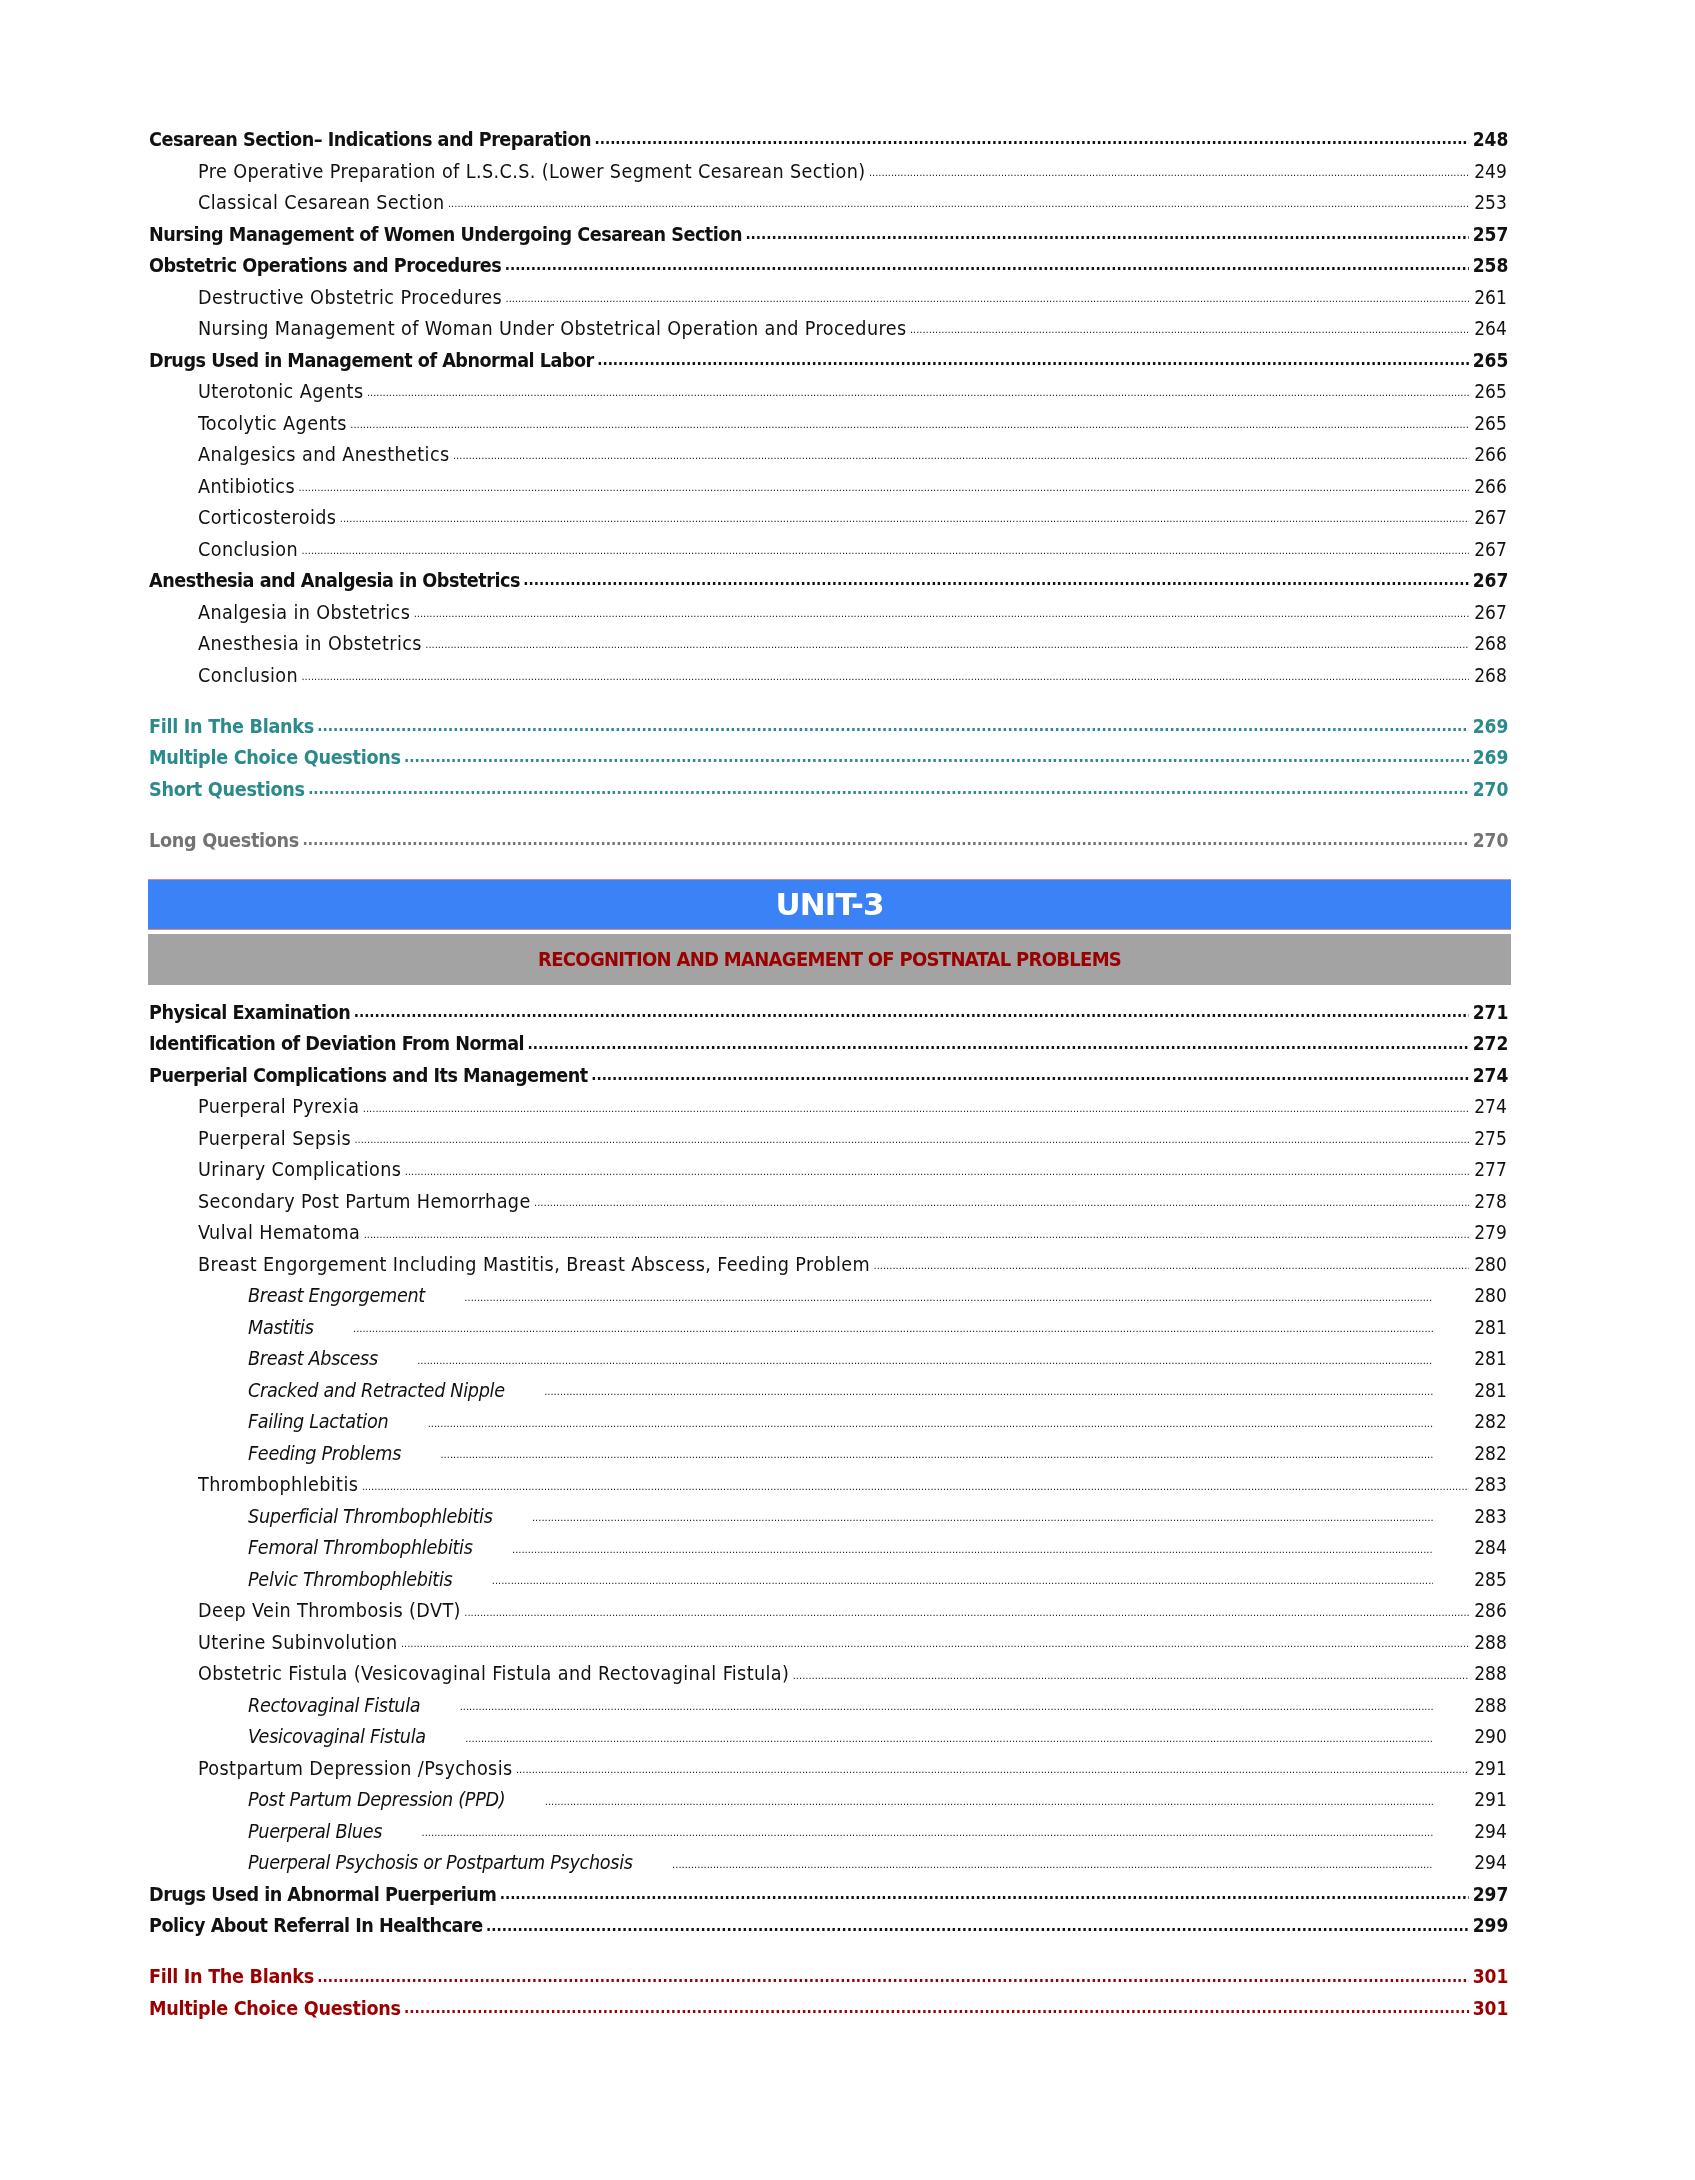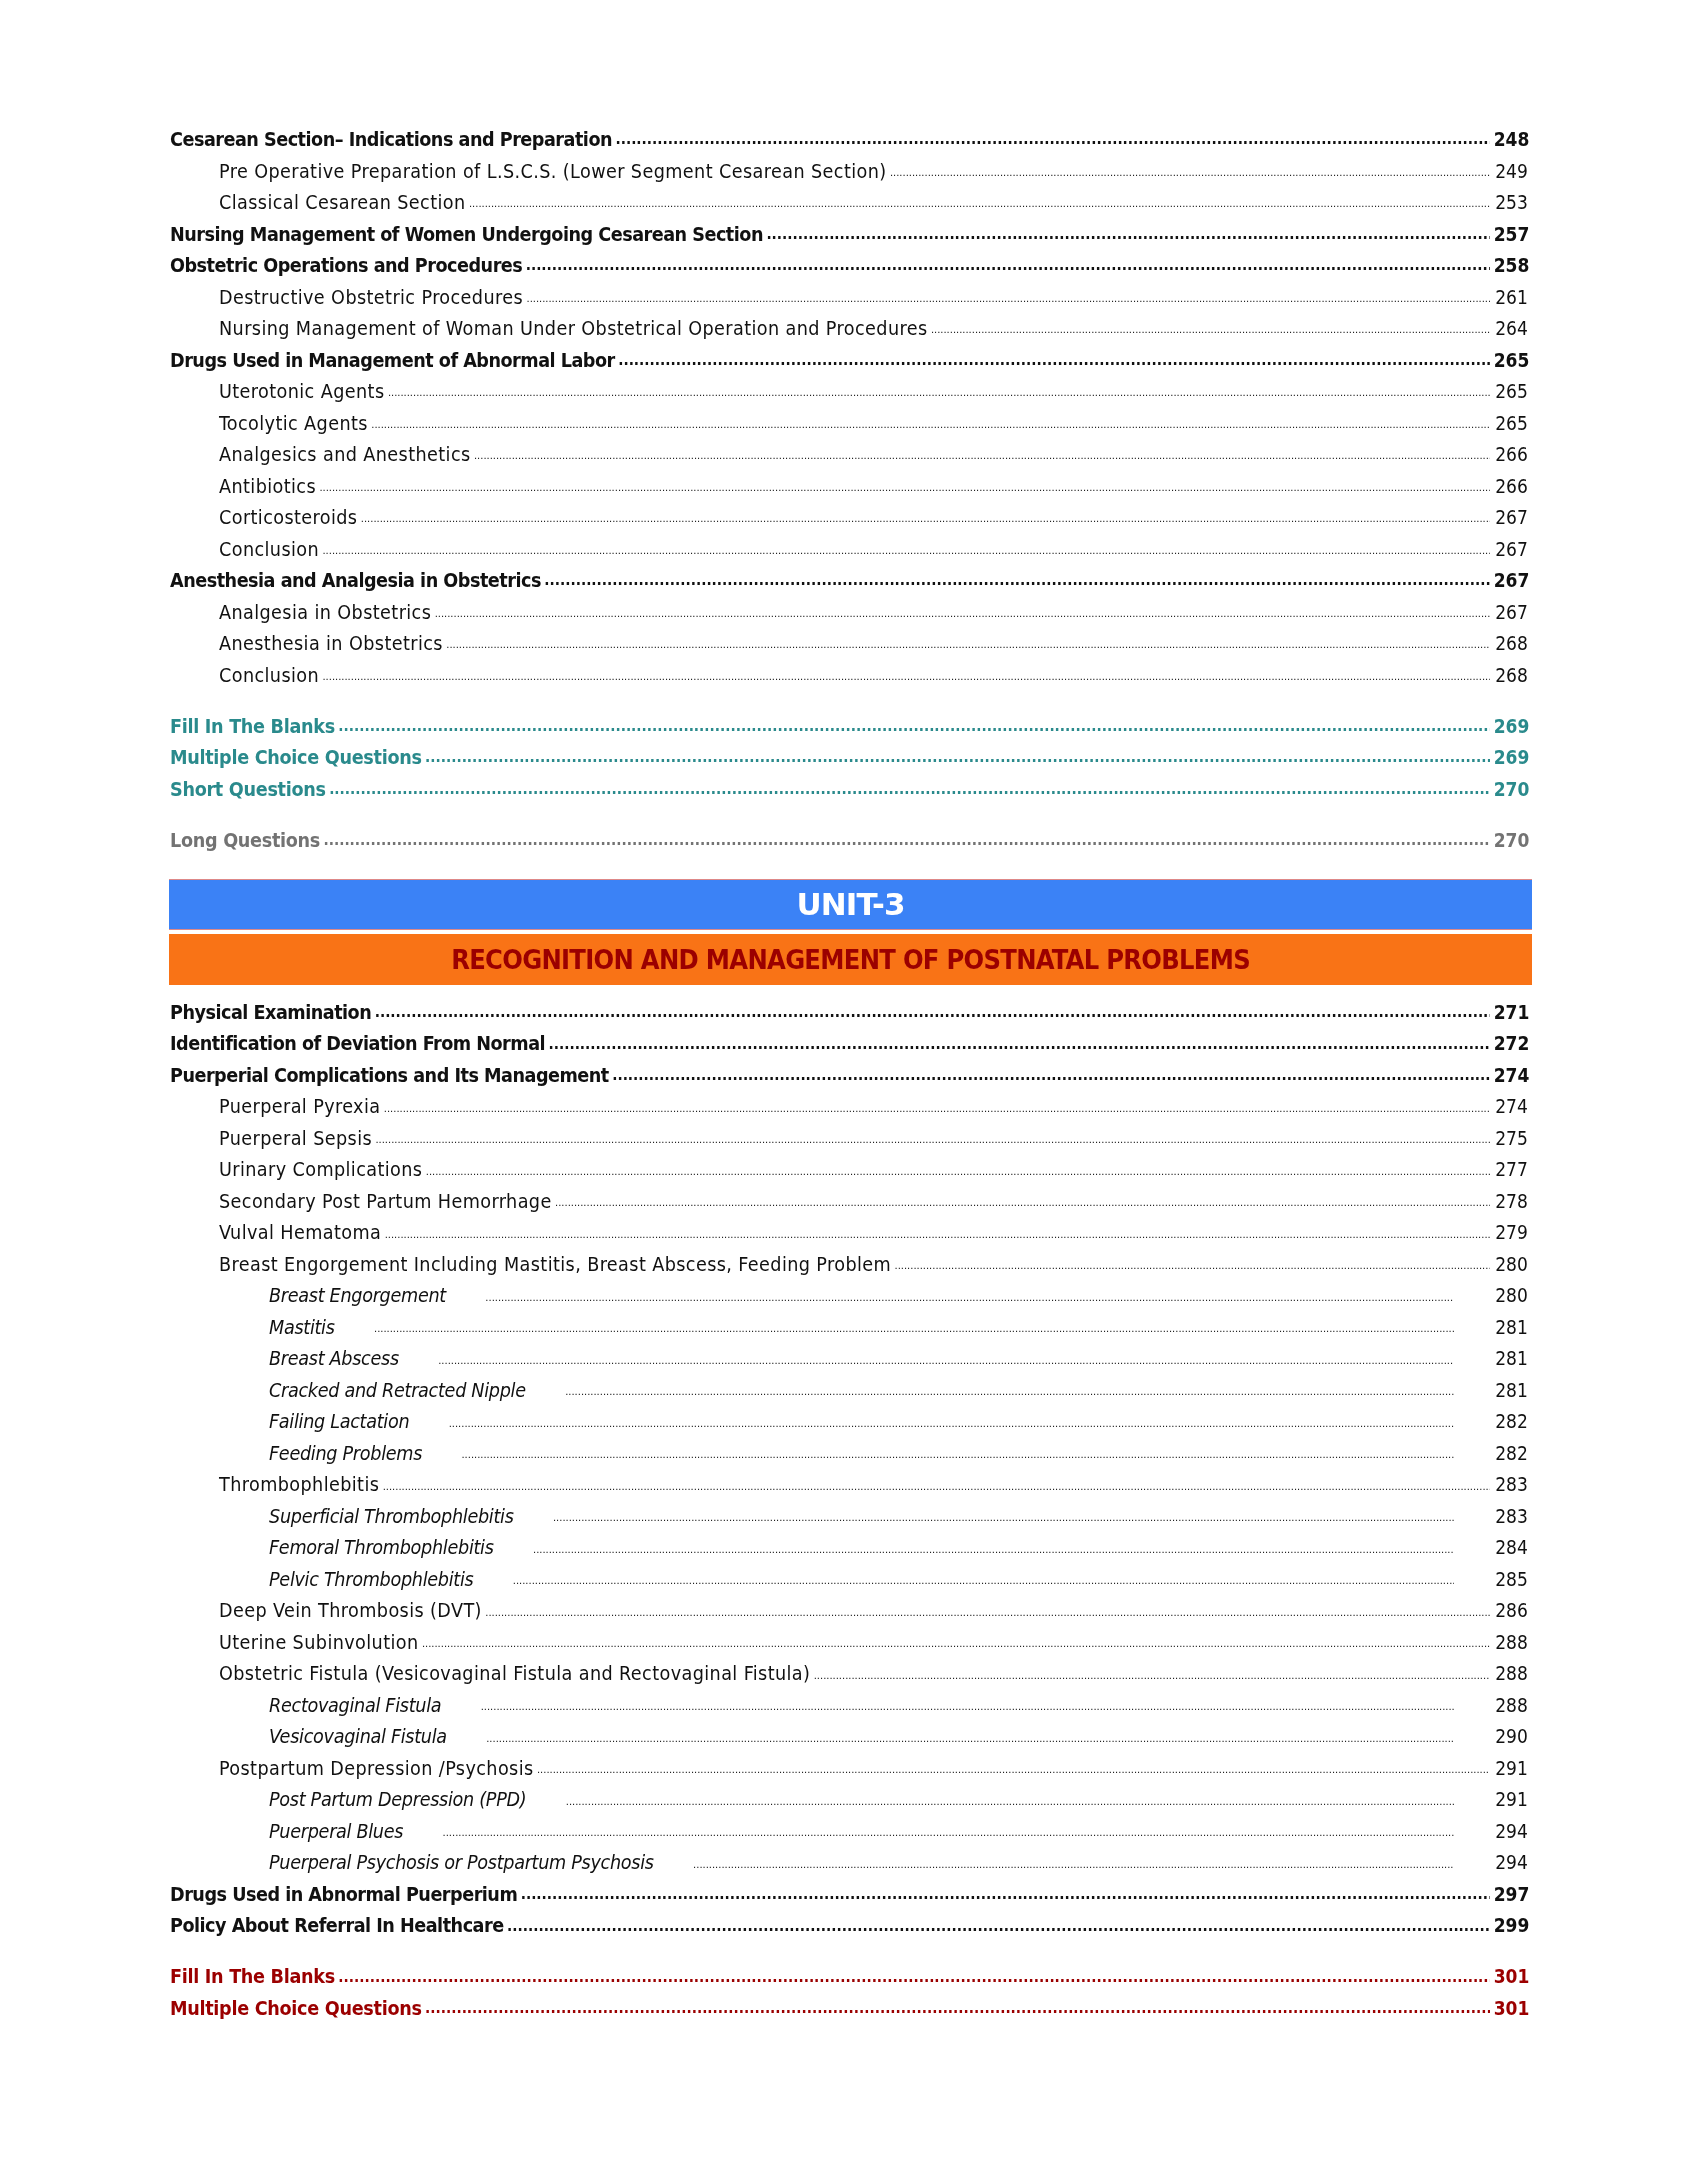--- a/index.html
+++ b/index.html
@@ -1,17 +1,17 @@
 <!DOCTYPE html>
 <html style="font-size:13.6px"><head>
 <meta charset="utf-8">
 <style>
   html, body { margin: 0; padding: 0; background: #ffffff; }
   body { width: 1696px; height: 2181px; position: relative; overflow: hidden; }
-  .page { position: absolute; left: 170px; top: 124px; width: 1360px; }
+  .page { position: absolute; left: 149px; top: 124px; width: 1360px; }
   .row {
     display: flex; align-items: baseline; height: 31.5px; line-height: 31.5px;
     font-family: "DejaVu Sans Condensed", "DejaVu Sans", sans-serif;
     font-size: 19.6px; color: #111;
     font-stretch: condensed;
   }
   .row .title { white-space: nowrap; flex: 0 0 auto; padding-right: 3.4px; }
   .row .leader {
     flex: 1 1 auto; overflow: hidden; white-space: nowrap; position: relative; top: -1.7px;
   }
@@ -44,23 +44,23 @@
 
   .unit-banner {
     position: relative; margin-left: -0.9px; width: 1363px; margin-top: 22px;
   }
   .unit-title-bar {
     height: 49px; background: #3b82f6; color: #ffffff; text-align: center;
     font-family: "DejaVu Sans", sans-serif; font-weight: bold; font-size: 31px; line-height: 49px;
     letter-spacing: -0.9px; border-top: 0.9px solid #d88; border-bottom: 0.9px solid #d88;
   }
   .unit-sub-bar {
-    height: 51px; background: #f97316; margin-top: 4.3px; color: #9b0000; text-align: center;
+    height: 51px; background: #a3a3a3; margin-top: 4.3px; color: #9b0000; text-align: center;
     font-family: "DejaVu Sans Condensed", "DejaVu Sans", sans-serif; font-weight: bold;
-    font-size: 27px; line-height: 51px; letter-spacing: -0.7px;
+    font-size: 20px; line-height: 51px; letter-spacing: -0.7px;
   }
   .unit3-list { margin-top: 12px; }
 </style>
 </head>
 <body>
 
 <div class="page">
   <div id="unit2-list">
       <div class="row lvl0">
         <span class="title">Cesarean Section– Indications and Preparation</span>

